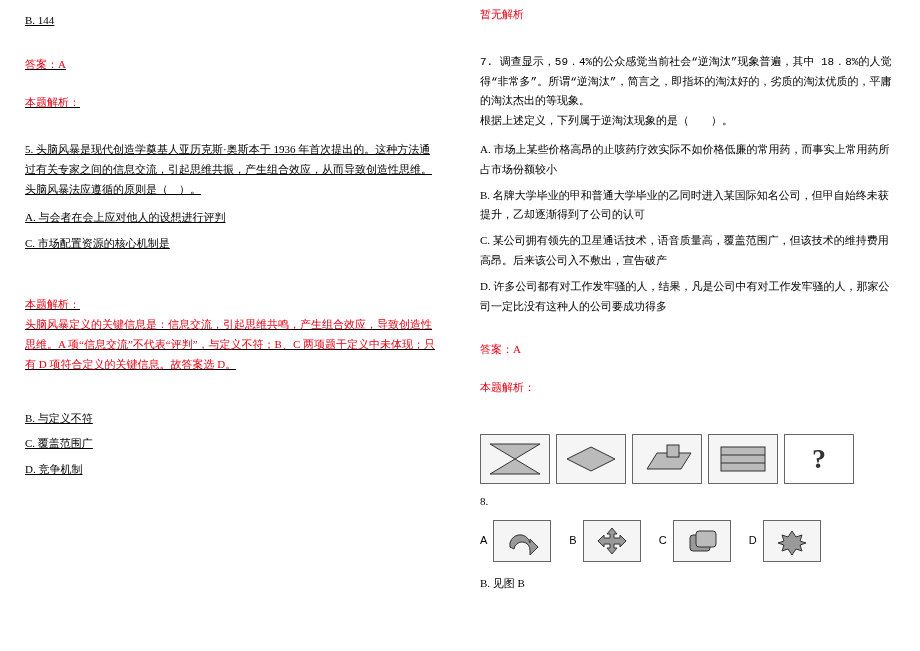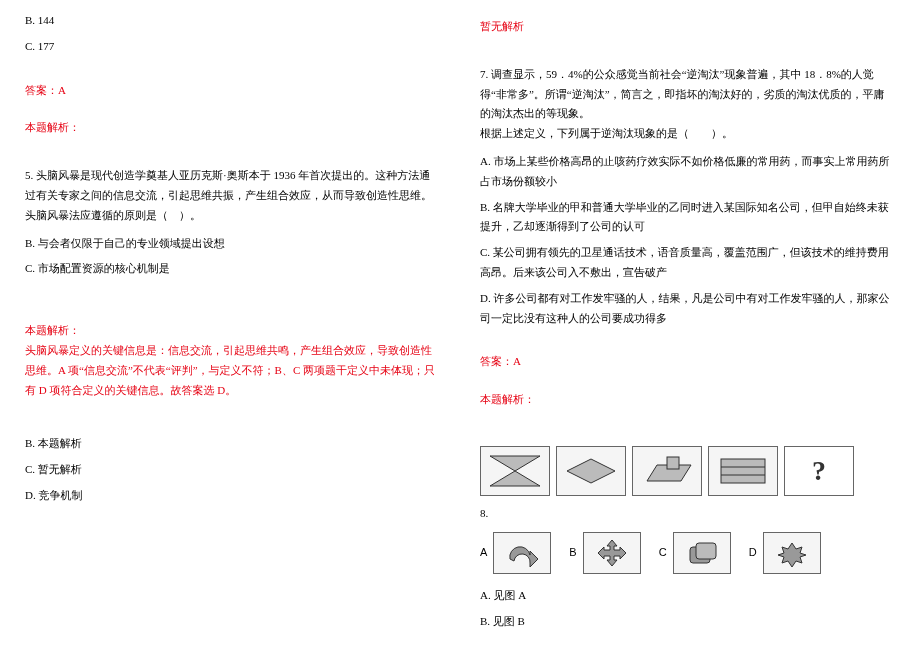--- a/index.html
+++ b/index.html
@@ -11,22 +11,22 @@
       color: #000;
       width: 920px;
       height: 651px;
       display: flex;
       padding: 5px 15px;
     }
     .col {
       width: 50%;
       padding: 0 10px;
     }
-    .col-left { padding-right: 20px; }
-    .col-right { padding-left: 20px; margin-top: 12px; }
+    .col-left { padding-right: 20px; text-decoration: underline; }
+    .col-right { padding-left: 20px; }
     .red { color: #e60012; }
     .block { margin-bottom: 8px; }
     .option { margin: 6px 0; }
     .gap { height: 18px; }
     .big-gap { height: 28px; }
     .figure-row {
       display: flex;
       align-items: center;
       gap: 6px;
       margin: 8px 0;
@@ -68,51 +68,50 @@
     }
     .sans { font-family: Arial, "Microsoft YaHei", sans-serif; }
     svg { display: block; }
   </style>
 </head>
 <body>
 
 <div class="col col-left">
 
   <div class="option">B. 144</div>
-  <div class="option">C. 177</div>
   <div class="gap"></div>
   <div class="red">答案：A</div>
   <div class="gap"></div>
   <div class="red">本题解析：</div>
 
   <div class="big-gap"></div>
 
   <div class="block">5. 头脑风暴是现代创造学奠基人亚历克斯·奥斯本于 1936 年首次提出的。这种方法通过有关专家之间的信息交流，引起思维共振，产生组合效应，从而导致创造性思维。头脑风暴法应遵循的原则是（　）。</div>
-  <div class="option">B. 与会者仅限于自己的专业领域提出设想</div>
+  <div class="option">A. 与会者在会上应对他人的设想进行评判</div>
   <div class="option">C. 市场配置资源的核心机制是</div>
   <div class="gap"></div>
   <div class="gap"></div>
   <div class="red">本题解析：</div>
   <div class="red">头脑风暴定义的关键信息是：信息交流，引起思维共鸣，产生组合效应，导致创造性思维。A 项“信息交流”不代表“评判”，与定义不符；B、C 两项题干定义中未体现；只有 D 项符合定义的关键信息。故答案选 D。</div>
 
   <div class="big-gap"></div>
 
-  <div class="option">B. 本题解析</div>
-  <div class="option">C. 暂无解析</div>
+  <div class="option">B. 与定义不符</div>
+  <div class="option">C. 覆盖范围广</div>
   <div class="option">D. 竞争机制</div>
 
 </div>
 
 <div class="col col-right">
 
   <div class="red">暂无解析</div>
 
   <div class="big-gap"></div>
 
-  <div class="block" style="white-space:pre-line;">7. 调查显示，59．4%的公众感觉当前社会“逆淘汰”现象普遍，其中 18．8%的人觉得“非常多”。所谓“逆淘汰”，简言之，即指坏的淘汰好的，劣质的淘汰优质的，平庸的淘汰杰出的等现象。
+  <div class="block" style="white-space:pre-line;font-family:Liberation Mono, monospace;">7. 调查显示，59．4%的公众感觉当前社会“逆淘汰”现象普遍，其中 18．8%的人觉得“非常多”。所谓“逆淘汰”，简言之，即指坏的淘汰好的，劣质的淘汰优质的，平庸的淘汰杰出的等现象。
 根据上述定义，下列属于逆淘汰现象的是（　　）。</div>
   <div class="option">A. 市场上某些价格高昂的止咳药疗效实际不如价格低廉的常用药，而事实上常用药所占市场份额较小</div>
   <div class="option">B. 名牌大学毕业的甲和普通大学毕业的乙同时进入某国际知名公司，但甲自始终未获提升，乙却逐渐得到了公司的认可</div>
   <div class="option">C. 某公司拥有领先的卫星通话技术，语音质量高，覆盖范围广，但该技术的维持费用高昂。后来该公司入不敷出，宣告破产</div>
   <div class="option">D. 许多公司都有对工作发牢骚的人，结果，凡是公司中有对工作发牢骚的人，那家公司一定比没有这种人的公司要成功得多</div>
   <div class="gap"></div>
   <div class="red">答案：A</div>
   <div class="gap"></div>
   <div class="red">本题解析：</div>
 
@@ -175,16 +174,15 @@
     <div class="answer-item">
       <span class="sans">D</span>
       <div class="answer-box">
         <svg width="44" height="32" viewBox="0 0 44 32">
             <polygon points="22,6 26,12 32,10 30,16 36,18 30,20 32,26 26,24 22,30 18,24 12,26 14,20 8,18 14,16 12,10 18,12" fill="#999" stroke="#333"></polygon>
           </svg>
       </div>
     </div>
   </div>
 
-  <div class="option">A. 见图 A</div>
   <div class="option">B. 见图 B</div>
 
 </div>
 
 </body></html>

